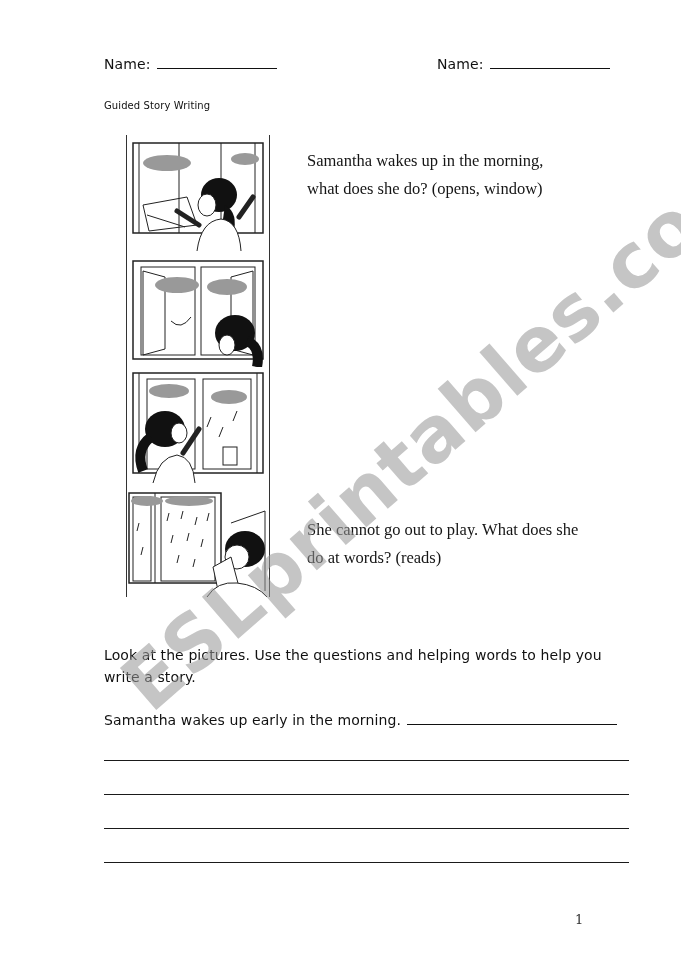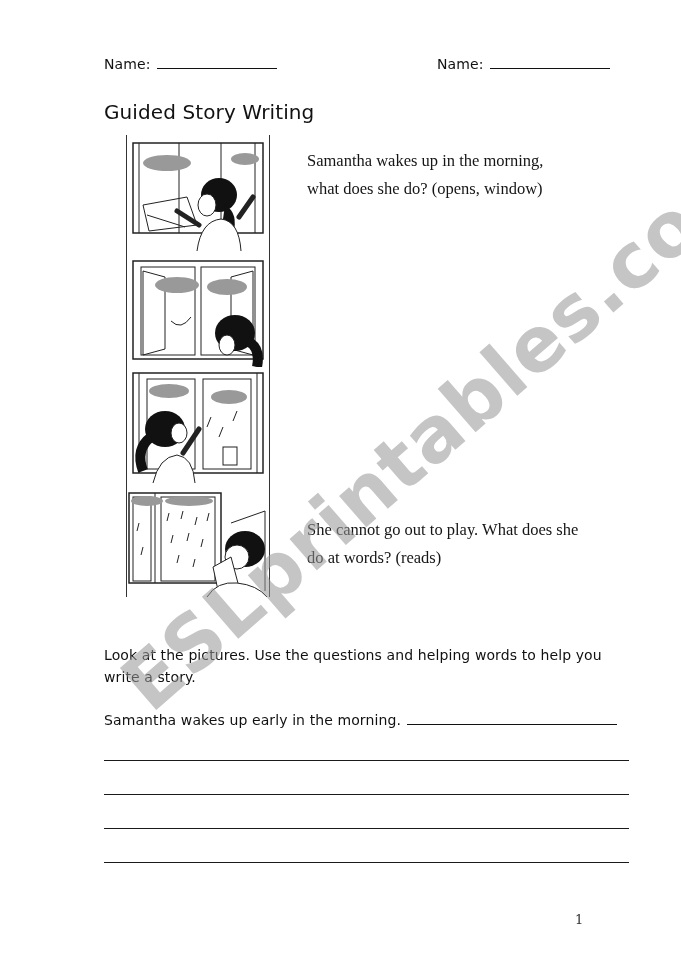--- a/index.html
+++ b/index.html
@@ -34,21 +34,21 @@
       vertical-align: baseline;
       margin-left: 6px;
     }
     #name-row { left: 104px; }
     #date-row { left: 437px; }
 
     #worksheet-title {
       position: absolute;
       left: 104px;
       top: 100px;
-      font-size: 20px;
+      font-size: 10px;
     }
 
     
     .strip {
       position: absolute;
       left: 126px;
       top: 135px;
       width: 142px;
       height: 462px;
       border-left: 1px solid #333;

